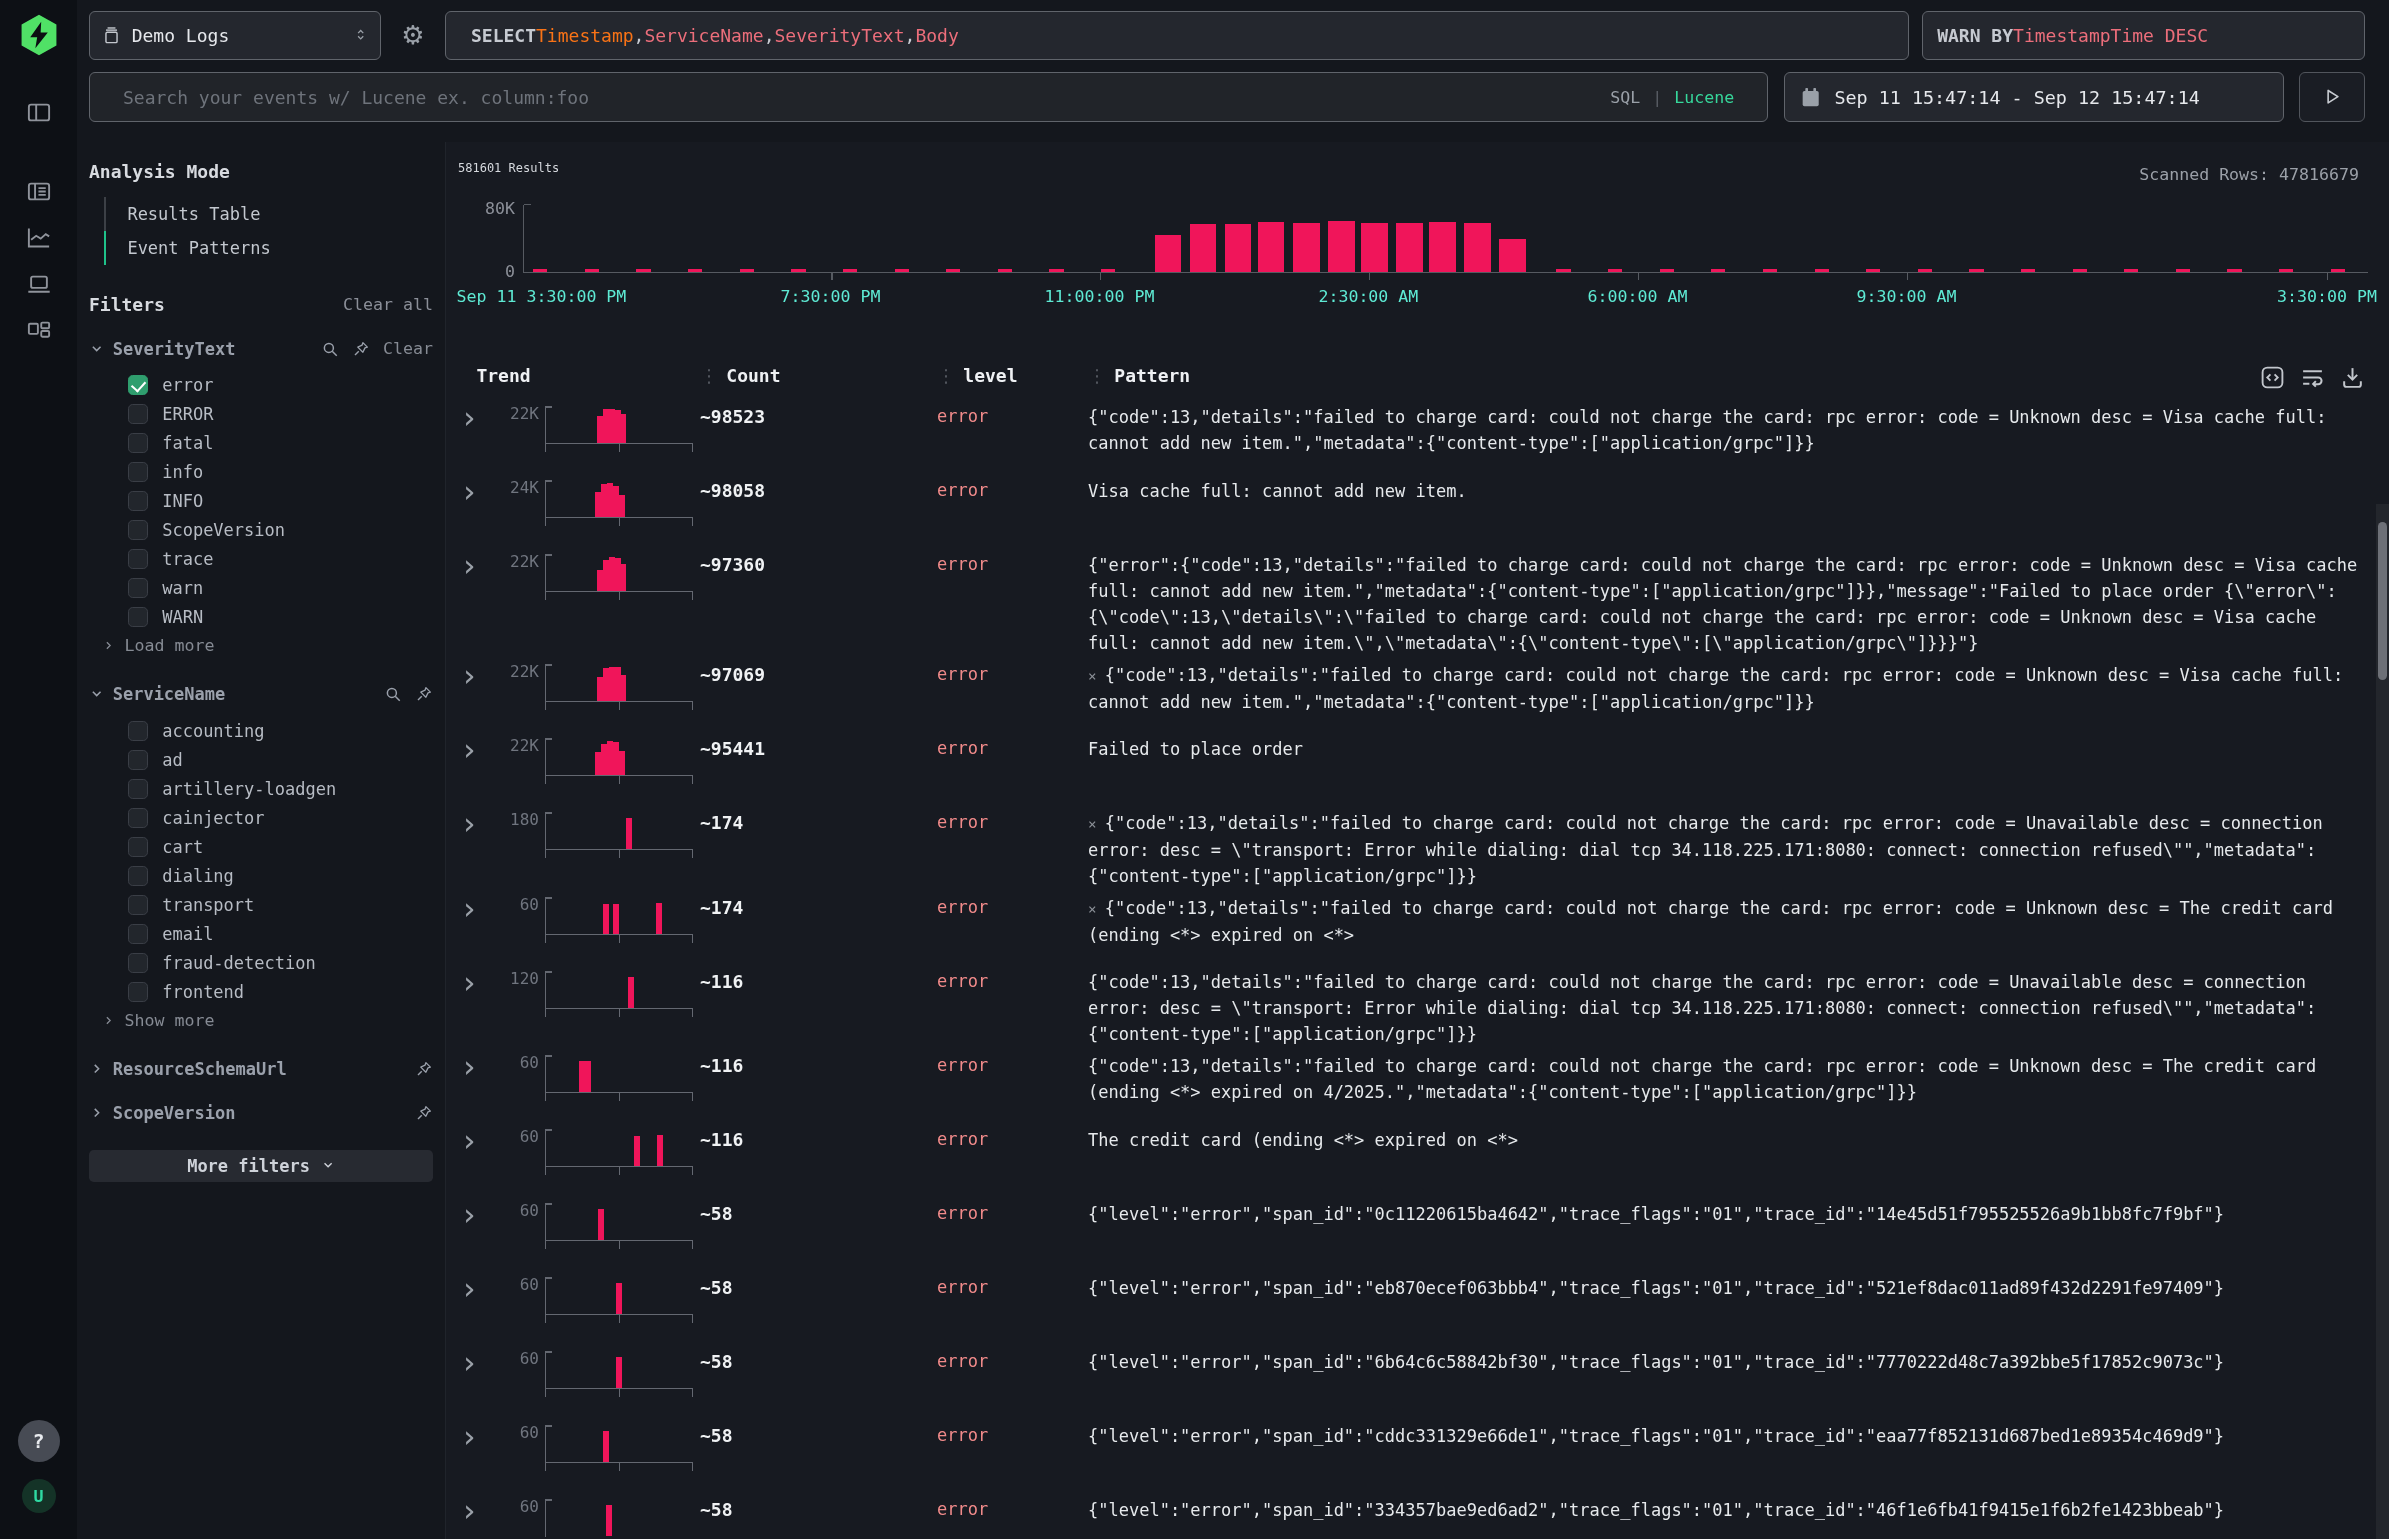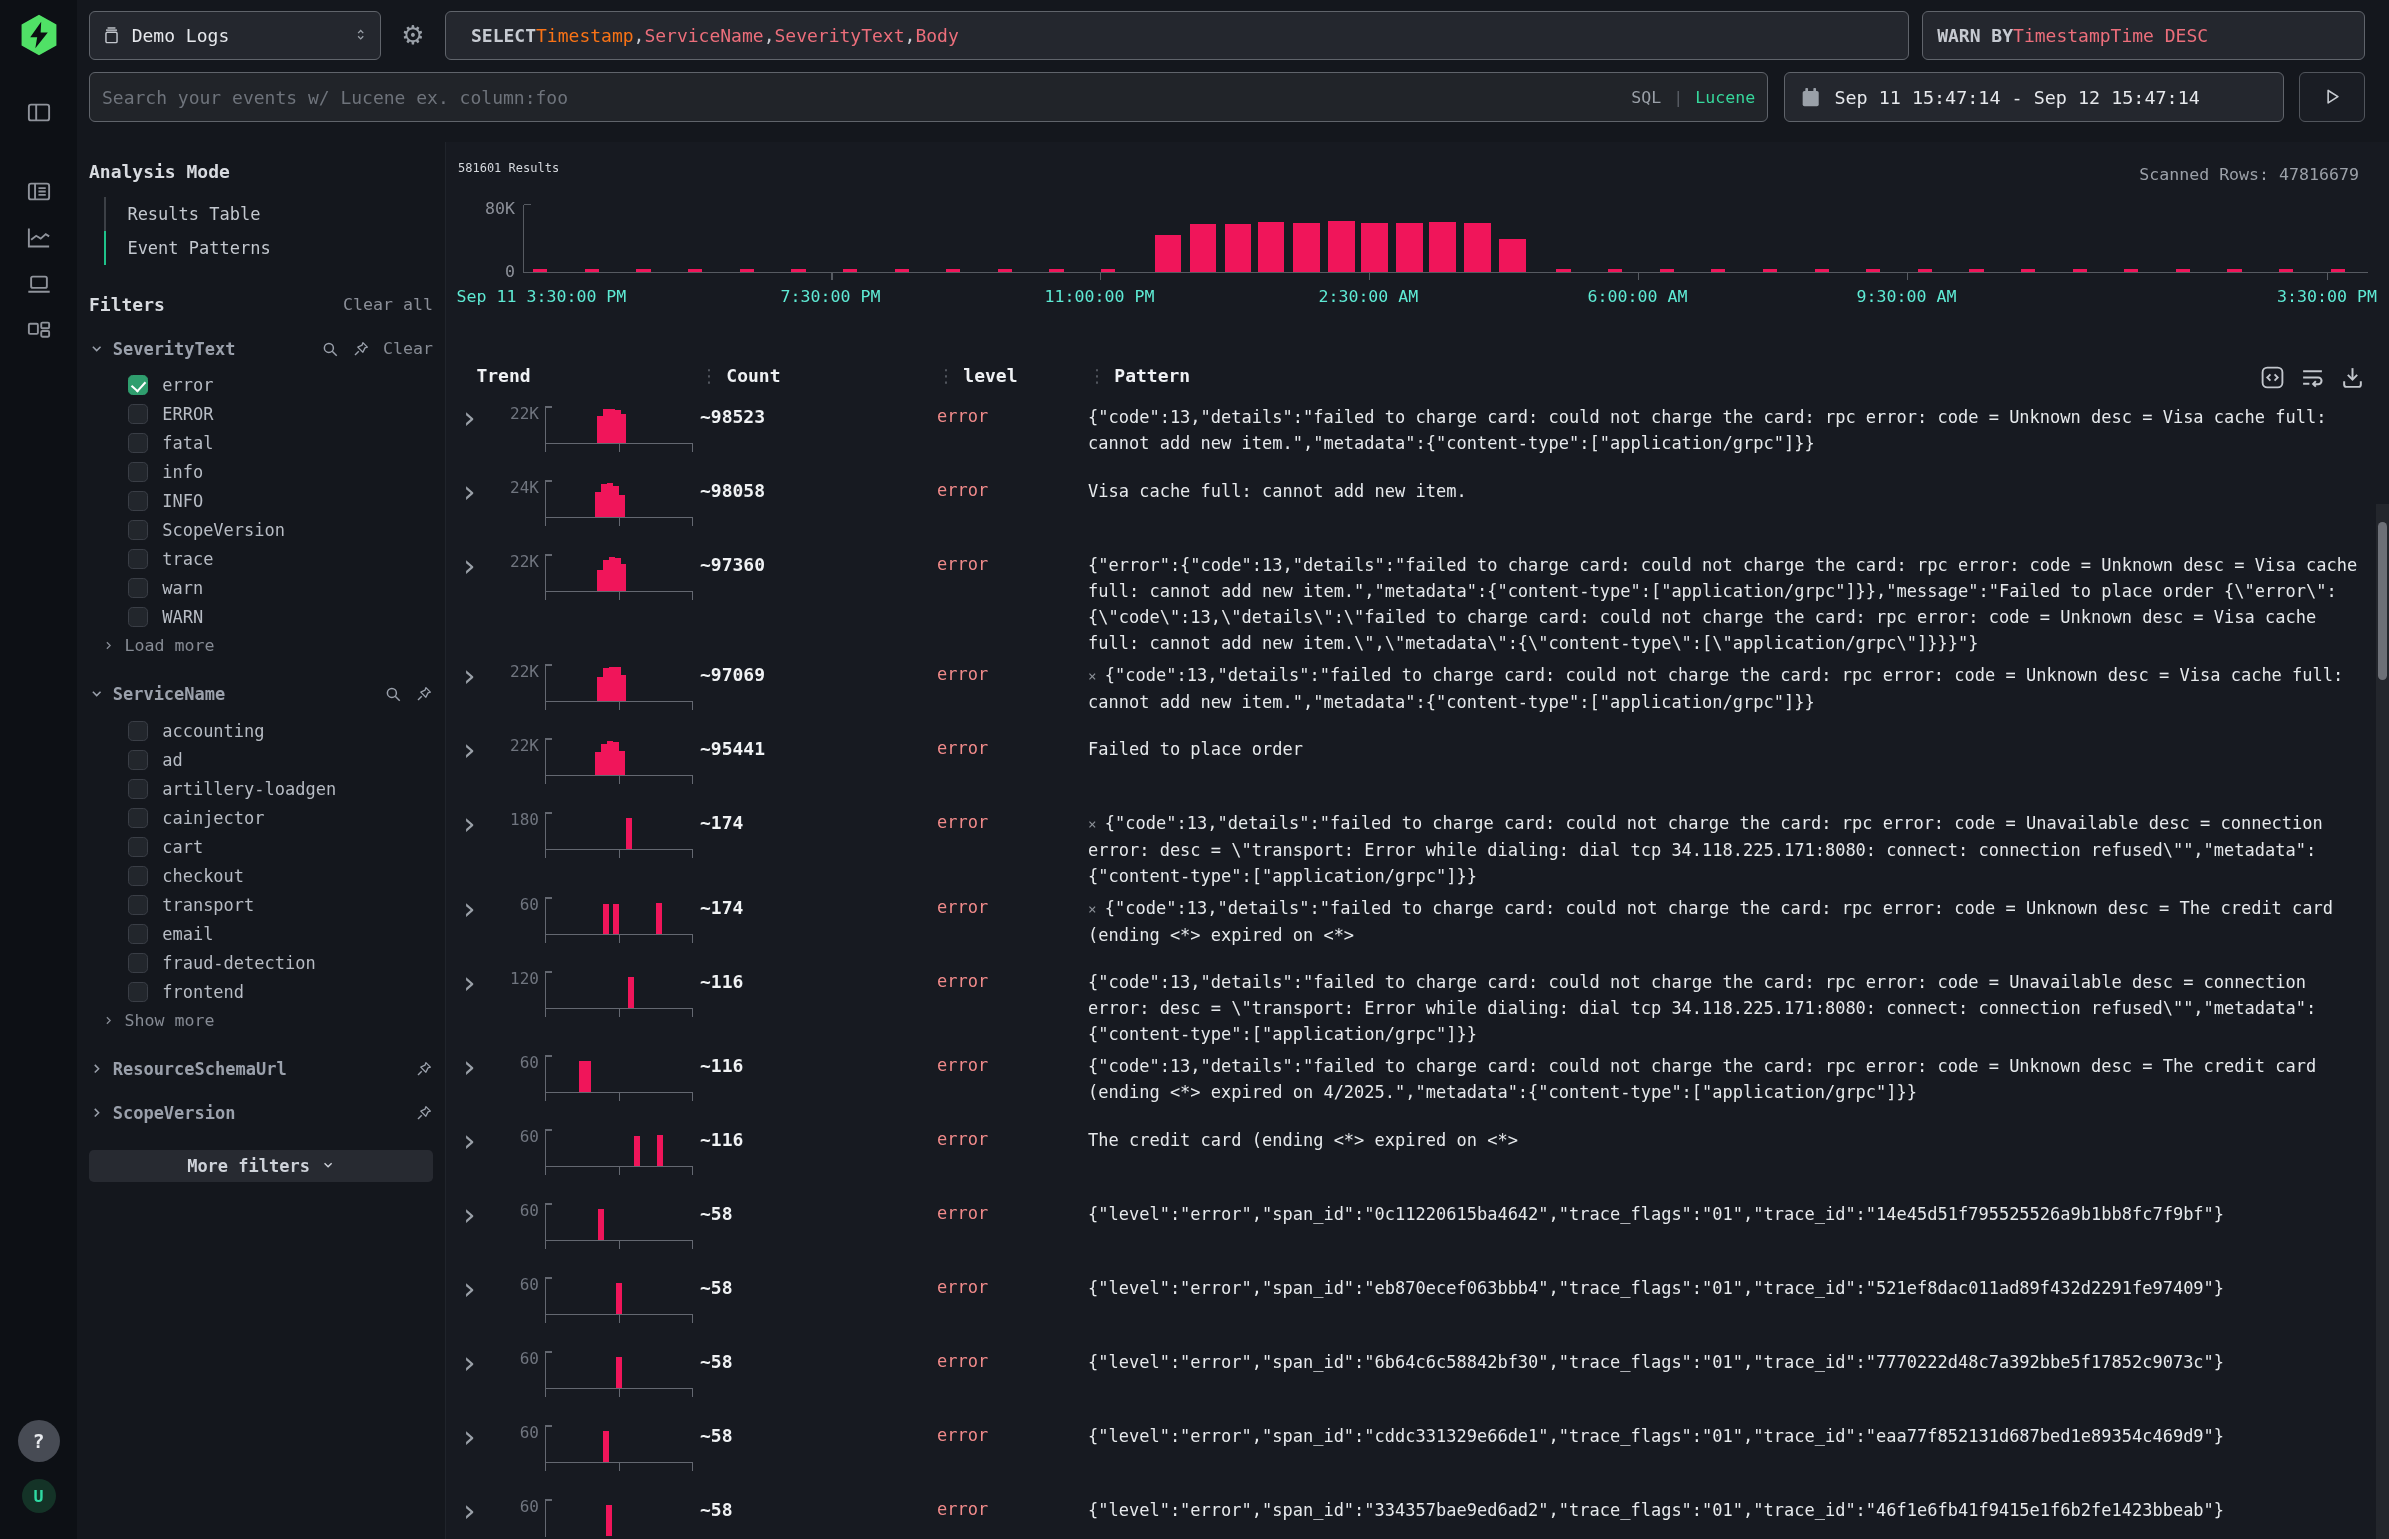--- a/index.html
+++ b/index.html
@@ -33,21 +33,21 @@
   .box { background:#24272E; border:1.2px solid #60646B; border-radius:6px; display:flex; align-items:center; }
   .source-select { width:292px; padding:0 12px; gap:10.7px; color:#E6E8EC; font-size:18px; }
   .source-select .lbl { flex:1; }
   .gear-btn { width:38px; display:flex; align-items:center; justify-content:center; color:#9AA0A8; font-size:26px; background:none; border:none; cursor:pointer; }
   .query-box { flex:1; padding:0 25px; font-size:18px; white-space:nowrap; overflow:hidden; }
   .order-box { width:443px; padding:0 14.2px; font-size:18px; white-space:nowrap; }
   .tok-kw { color:#C6CAD1; font-weight:bold; }
   .tok-purple { color:#f97316; }
   .tok-red { color:#EC6E7B; }
   .tok-plain { color:#C9CDD3; }
-  .search-box { flex:1; background:#212429; padding:0 12px; gap:12px; }
+  .search-box { flex:1; background:#212429; padding:0 33px; gap:12px; }
   .search-ph { flex:1; color:#6E737B; font-size:18px; white-space:nowrap; overflow:hidden; }
   .mode-sql { color:#9AA0A8; font-size:16.6px; }
   .mode-div { color:#5A5E66; font-size:16.6px; }
   .mode-lucene { color:#36D79B; font-size:16.6px; }
   .date-box { width:500px; padding:0 15.4px; gap:13px; color:#E6E8EC; font-size:18.4px; }
   .cal-ic { width:21.4px; height:22.6px; color:#9AA0A8; flex:none; }
   .play-btn { width:66px; display:flex; align-items:center; justify-content:center; background:#1A1D24; border:1.2px solid #51555C; border-radius:6px; cursor:pointer; }
   .play-btn svg { width:21.4px; height:21.4px; color:#C8CCD2; }
 
   
@@ -335,21 +335,21 @@
         <div class="fopt">
           <span class="cbx"></span>
           <span class="olbl">cainjector</span>
         </div>
         <div class="fopt">
           <span class="cbx"></span>
           <span class="olbl">cart</span>
         </div>
         <div class="fopt">
           <span class="cbx"></span>
-          <span class="olbl">checkout</span>
+          <span class="olbl">dialing</span>
         </div>
         <div class="fopt">
           <span class="cbx"></span>
           <span class="olbl">transport</span>
         </div>
         <div class="fopt">
           <span class="cbx"></span>
           <span class="olbl">email</span>
         </div>
         <div class="fopt">

